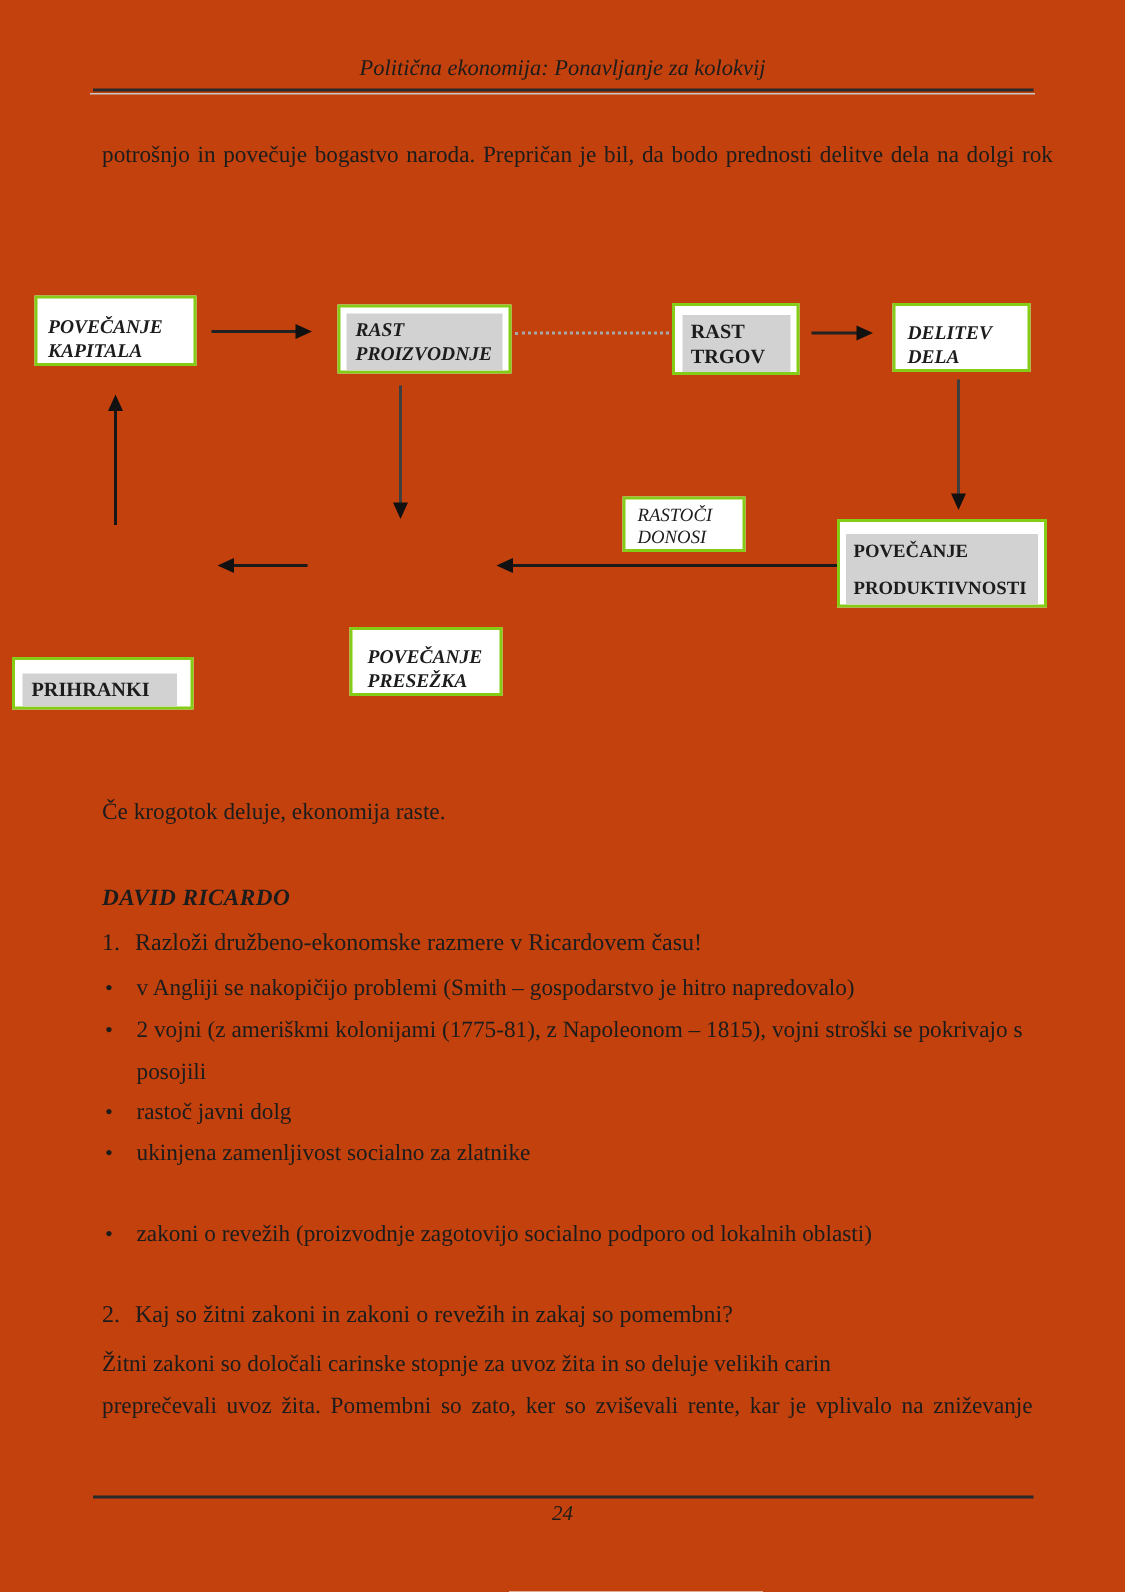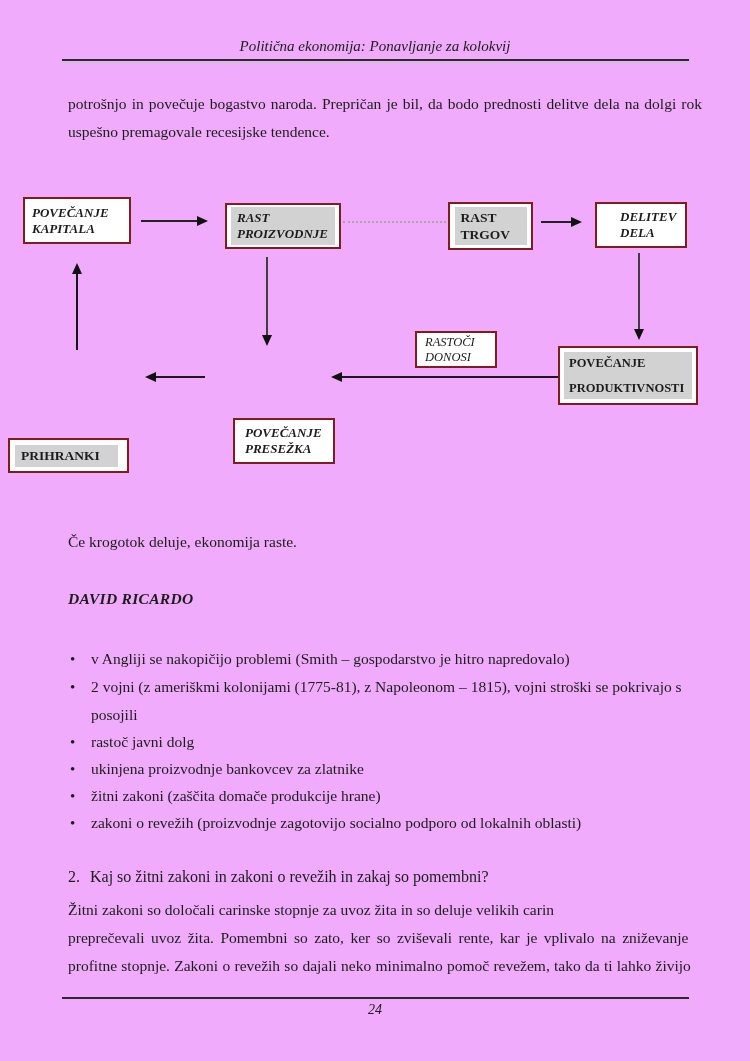--- a/index.html
+++ b/index.html
@@ -1,16 +1,16 @@
 <!DOCTYPE html>
 <html><head>
 <meta charset="utf-8">
 <style>
   html,body{margin:0;padding:0;background:#ffffff;}
-  #page{position:relative;width:750px;height:1061px;background:#f0abfc;overflow:hidden;
+  #page{position:relative;width:750px;height:1061px;background:#c2410c;overflow:hidden;
         font-family:"Liberation Serif","DejaVu Serif",serif;color:#1c1c1c;}
   .abs{position:absolute;}
 
   
   .hdr-title{top:38px;left:0;width:750px;text-align:center;font-style:italic;font-size:15px;white-space:nowrap;}
   .rule{left:62px;width:627px;height:2px;background:#2a2a2a;}
   .rule-shadow{left:60px;width:630px;height:1px;background:#c6c6c6;}
   .pgnum{top:1002px;left:0;width:750px;text-align:center;font-style:italic;font-size:14px;}
 
   
@@ -19,22 +19,22 @@
   .js2{word-spacing:2.6px;}
   .js3{word-spacing:0.4px;}
   .heading{left:68px;top:590px;font-size:15.5px;font-weight:bold;font-style:italic;letter-spacing:.3px;white-space:nowrap;}
   .qline{left:68px;font-size:16px;white-space:nowrap;}
   .qnum{display:inline-block;width:22px;}
   .brow{left:70px;font-size:15.5px;white-space:nowrap;}
   .bdot{display:inline-block;width:21px;font-size:15px;}
   .bcont{left:91px;font-size:15.5px;white-space:nowrap;}
 
   
-  .dbox{position:absolute;background:#fff;border:2px solid #7f1d1d;box-sizing:border-box;
-        display:flex;align-items:center;font-size:13px;line-height:16px;font-weight:bold;}
+  .dbox{position:absolute;background:#fff;border:2px solid #84cc16;box-sizing:border-box;
+        display:flex;align-items:flex-end;font-size:13px;line-height:16px;font-weight:bold;}
   .bi{font-style:italic;}
   .hl{display:block;}
   .hl > div{padding:0;}
   .pad-l7{padding-left:7px;}
   .inner{box-sizing:border-box;}
 
   
   .arr-h{position:absolute;height:0;border-top:2px solid #222;}
   .arr-h.head-right::after{content:"";position:absolute;right:-3px;top:-6px;width:0;height:0;
       border-left:11px solid #111;border-top:5px solid transparent;border-bottom:5px solid transparent;}
@@ -50,21 +50,20 @@
 </head>
 <body>
 
 <div id="page">
 
   <div class="abs hdr-title">Politična ekonomija: Ponavljanje za kolokvij</div>
   <div class="abs rule" style="top:59px;"></div>
   <div class="abs rule-shadow" style="top:62px;"></div>
 
   <div class="abs tline js1" style="top:90px;">potrošnjo in povečuje bogastvo naroda. Prepričan je bil, da bodo prednosti delitve dela na dolgi rok</div>
-  <div class="abs tline" style="top:118px;">uspešno premagovale recesijske tendence.</div>
 
   <div>
 
     <div class="dbox bi" style="left:23px;top:197px;width:108px;height:47px;">
       <div class="inner pad-l7">
         <div>POVEČANJE</div>
         <div>KAPITALA</div>
       </div>
     </div>
 
@@ -82,21 +81,21 @@
     <div class="dbox" style="left:448px;top:202px;width:85px;height:48px;justify-content:center;font-size:13.5px;line-height:17px;">
       <div class="inner hl" style="width: 72px; padding: 2px 6px; background: rgb(210, 210, 210);">
         <div>RAST</div>
         <div>TRGOV</div>
       </div>
     </div>
 
     <div class="arr-h head-right" style="left:541px;top:221px;width:38px;"></div>
 
     <div class="dbox bi" style="left:595px;top:202px;width:92px;height:46px;">
-      <div class="inner" style="padding-left:23px;">
+      <div class="inner" style="padding-left:8px;">
         <div>DELITEV</div>
         <div>DELA</div>
       </div>
     </div>
 
     <div class="arr-v head-up" style="left:76px;top:266px;height:84px;border-left-color:#161616;"></div>
     <div class="arr-v head-down" style="left:266px;top:257px;height:86px;"></div>
     <div class="arr-v head-down" style="left:638px;top:253px;height:84px;"></div>
 
     <div class="dbox" style="left:415px;top:331px;width:82px;height:37px;font-weight:normal;font-style:italic;font-size:12.5px;line-height:15px;">
@@ -127,45 +126,44 @@
       <div class="inner hl" style="width: 103px; margin-left: 5px; padding: 3px 6px; background: rgb(210, 210, 210);">
         <div>PRIHRANKI</div>
       </div>
     </div>
   </div>
 
   <div class="abs tline" style="top:528px;">Če krogotok deluje, ekonomija raste.</div>
 
   <div class="abs heading">DAVID RICARDO</div>
 
+  <div class="abs qline" style="top:620px;">
+    <span class="qnum">1.</span><span>Razloži družbeno-ekonomske razmere v Ricardovem času!</span>
+  </div>
 
   <div class="abs brow" style="top:650px;">
     <span class="bdot">•</span><span>v Angliji se nakopičijo problemi (Smith – gospodarstvo je hitro napredovalo)</span>
   </div>
   <div class="abs brow" style="top:678px;">
     <span class="bdot">•</span><span>2 vojni (z ameriškmi kolonijami (1775-81), z Napoleonom – 1815), vojni stroški se pokrivajo s</span>
   </div>
   <div class="abs bcont" style="top:706px;">posojili</div>
   <div class="abs brow" style="top:733px;">
     <span class="bdot">•</span><span>rastoč javni dolg</span>
   </div>
   <div class="abs brow" style="top:760px;">
-    <span class="bdot">•</span><span>ukinjena proizvodnje bankovcev za zlatnike</span>
-  </div>
-  <div class="abs brow" style="top:787px;">
-    <span class="bdot">•</span><span>žitni zakoni (zaščita domače produkcije hrane)</span>
+    <span class="bdot">•</span><span>ukinjena zamenljivost socialno za zlatnike</span>
   </div>
   <div class="abs brow" style="top:814px;">
     <span class="bdot">•</span><span>zakoni o revežih (proizvodnje zagotovijo socialno podporo od lokalnih oblasti)</span>
   </div>
 
   <div class="abs qline" style="top:868px;">
     <span class="qnum">2.</span><span>Kaj so žitni zakoni in zakoni o revežih in zakaj so pomembni?</span>
   </div>
 
   <div class="abs tline" style="top:896px;">Žitni zakoni so določali carinske stopnje za uvoz žita in so deluje velikih carin</div>
   <div class="abs tline js2" style="top:924px;">preprečevali uvoz žita. Pomembni so zato, ker so zviševali rente, kar je vplivalo na zniževanje</div>
-  <div class="abs tline js3" style="top:952px;">profitne stopnje.  Zakoni o revežih so dajali neko minimalno pomoč revežem, tako da ti lahko živijo</div>
 
   <div class="abs rule" style="top:997px;"></div>
   <div class="abs pgnum">24</div>
 
 </div>
 
 </body></html>

